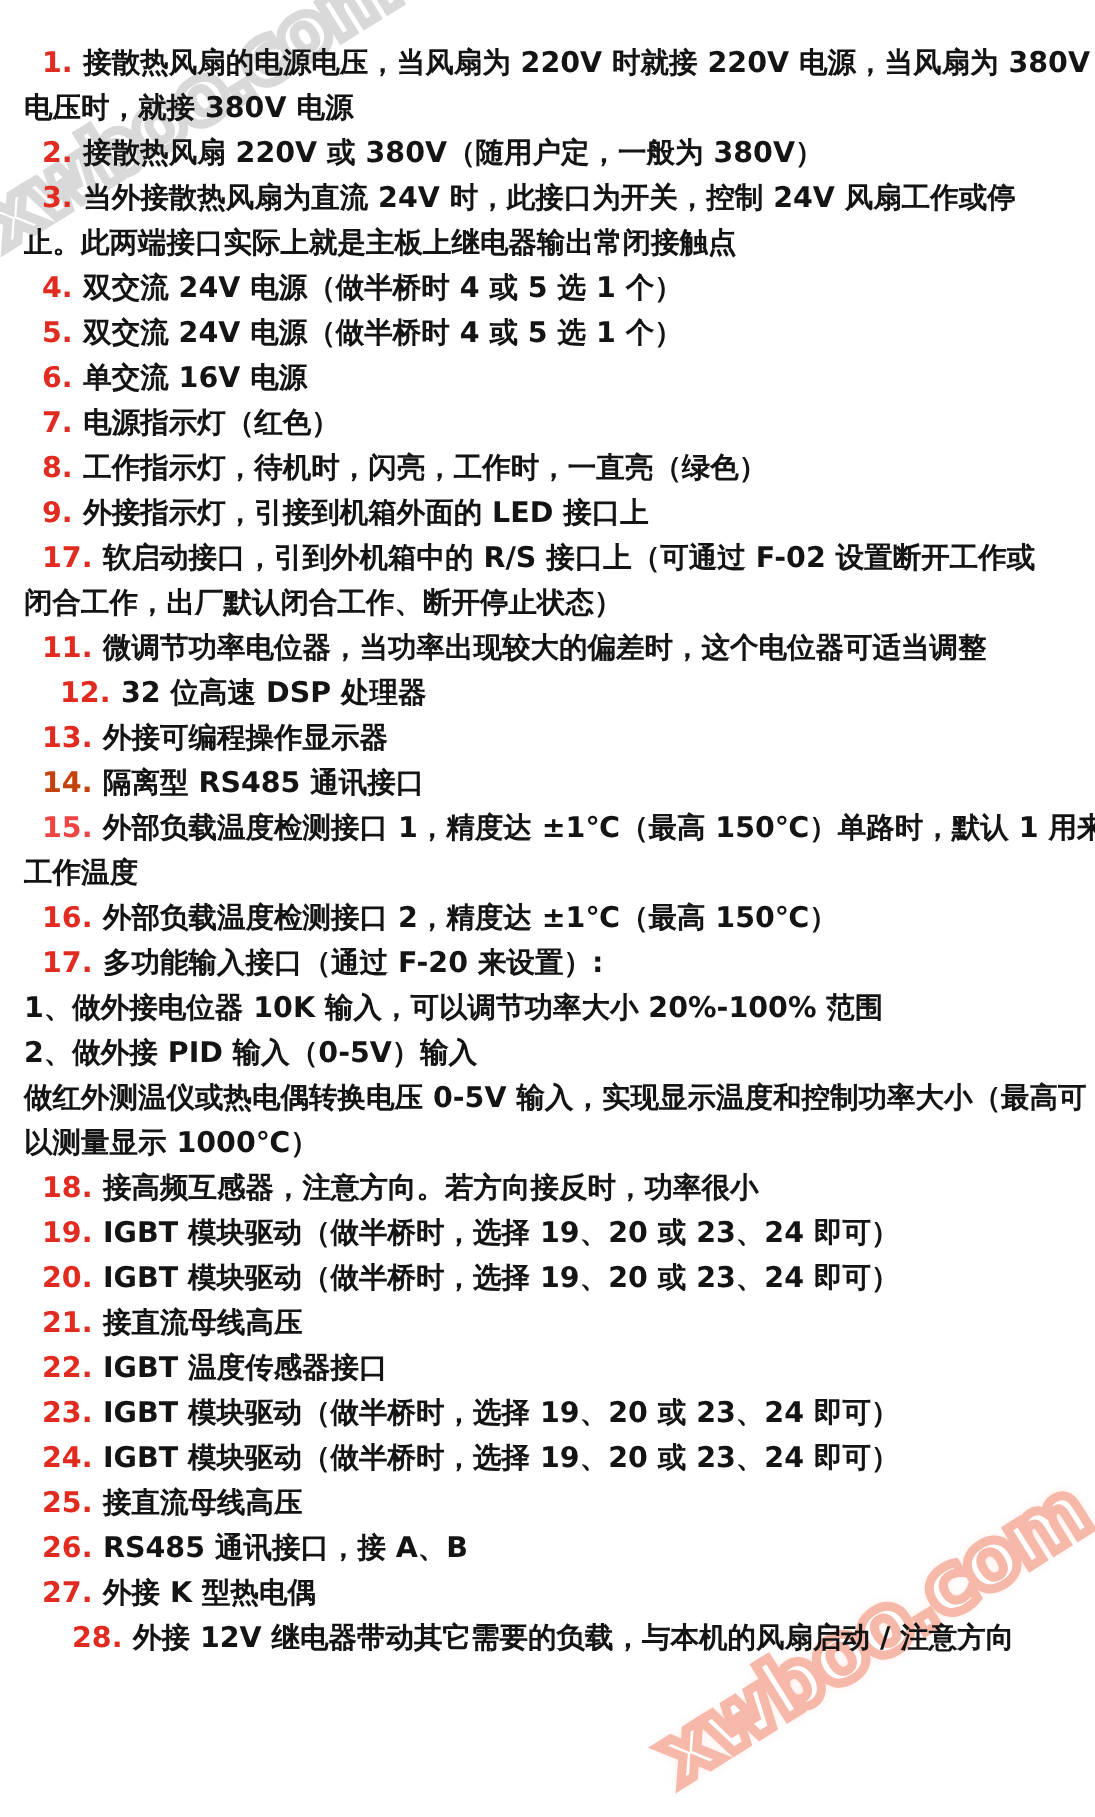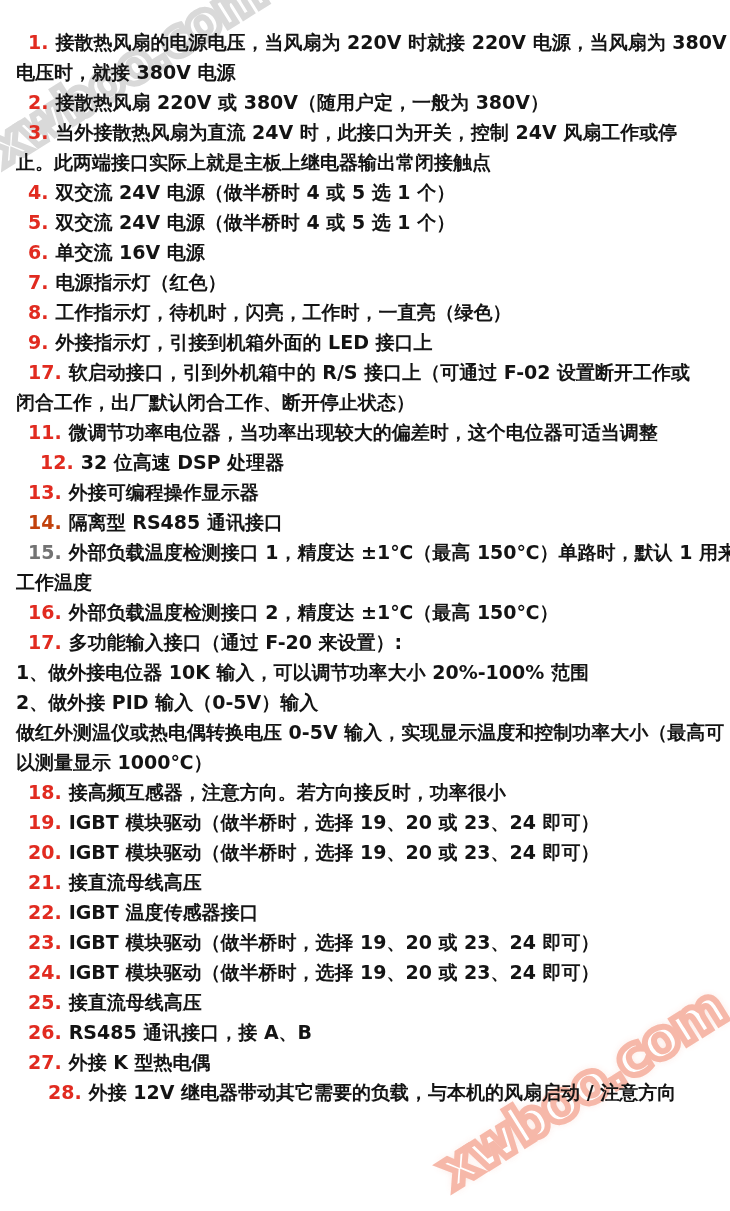--- a/index.html
+++ b/index.html
@@ -95,21 +95,21 @@
       <div class="line numbered">
       <span class="num" style="color: rgb(225, 43, 32); margin-left: 12px;">12.</span><span class="txt">32 位高速 DSP 处理器</span>
     </div>
       <div class="line numbered">
       <span class="num" style="color: rgb(225, 43, 32);">13.</span><span class="txt">外接可编程操作显示器</span>
     </div>
       <div class="line numbered">
       <span class="num" style="color: #c2410c;">14.</span><span class="txt">隔离型 RS485 通讯接口</span>
     </div>
       <div class="line numbered">
-      <span class="num" style="color: #737373;">15.</span><span class="txt">外部负载温度检测接口 1，精度达 ±1℃（最高 150℃）单路时，默认 1 用来测量外部</span>
+      <span class="num" style="color: #ef4444;">15.</span><span class="txt">外部负载温度检测接口 1，精度达 ±1℃（最高 150℃）单路时，默认 1 用来测量外部</span>
     </div>
       <div class="line">
       <span class="txt">工作温度</span>
     </div>
       <div class="line numbered">
       <span class="num" style="color: rgb(225, 43, 32);">16.</span><span class="txt">外部负载温度检测接口 2，精度达 ±1℃（最高 150℃）</span>
     </div>
       <div class="line numbered">
       <span class="num" style="color: rgb(225, 43, 32);">17.</span><span class="txt">多功能输入接口（通过 F-20 来设置）:</span>
     </div>

